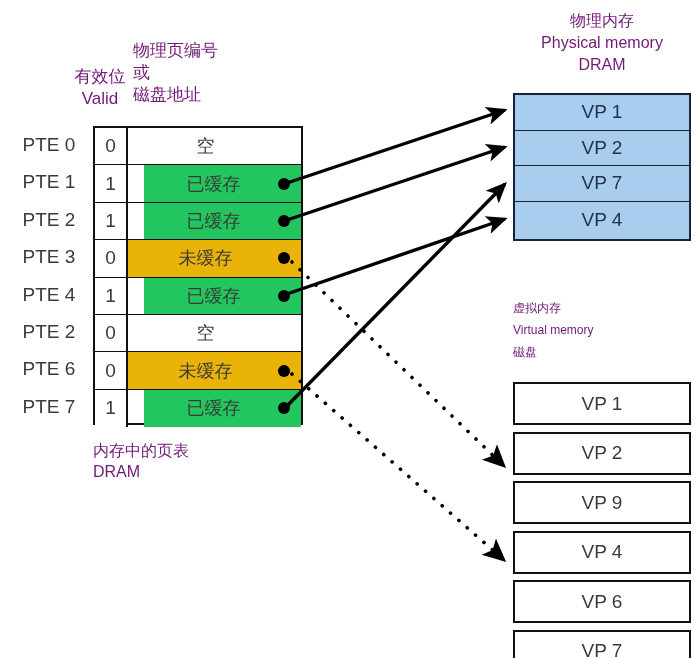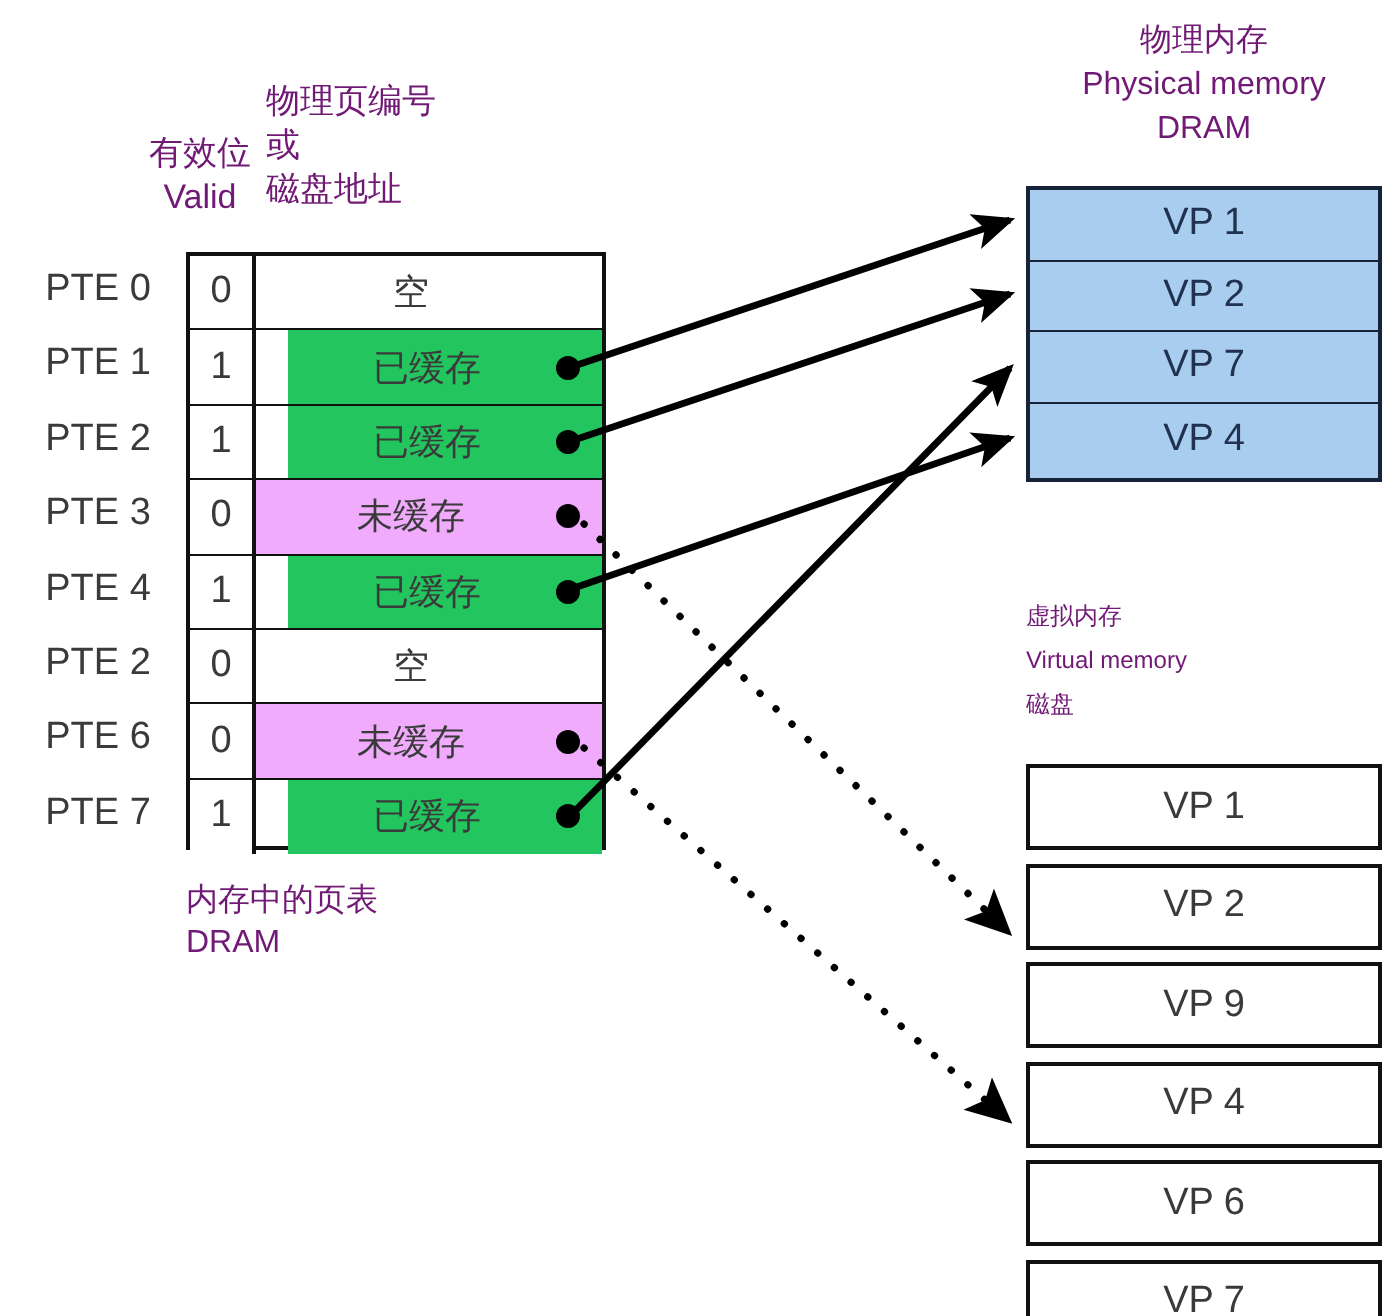--- a/index.html
+++ b/index.html
@@ -36,21 +36,21 @@
     display:flex;align-items:center;justify-content:center;
     font-size:19px;color:#3a3a3a;background:#ffffff;
   }
   .pt-val{
     flex:1;box-sizing:border-box;position:relative;
     display:flex;align-items:center;justify-content:center;
     font-size:18px;color:#3a3a3a;
   }
   .pt-val.empty{background:#ffffff;}
   .pt-val.cached{background:#22c55e;margin-left:16px;}
-  .pt-val.uncached{background:#f0abfc;}
+  .pt-val.uncached{background:#eab308;}
   .pt-val .txt{transform:translateX(-9px);}
   .dot{
     position:absolute;right:11px;top:50%;margin-top:-6px;
     width:12px;height:12px;border-radius:50%;background:#000;
   }
 
   #pt-caption{left:93px;top:440px;width:210px;font-size:16px;line-height:21px;text-align:left;}
 
   
   #pm-caption{left:513px;top:10px;width:178px;font-size:16px;line-height:22px;text-align:center;}

